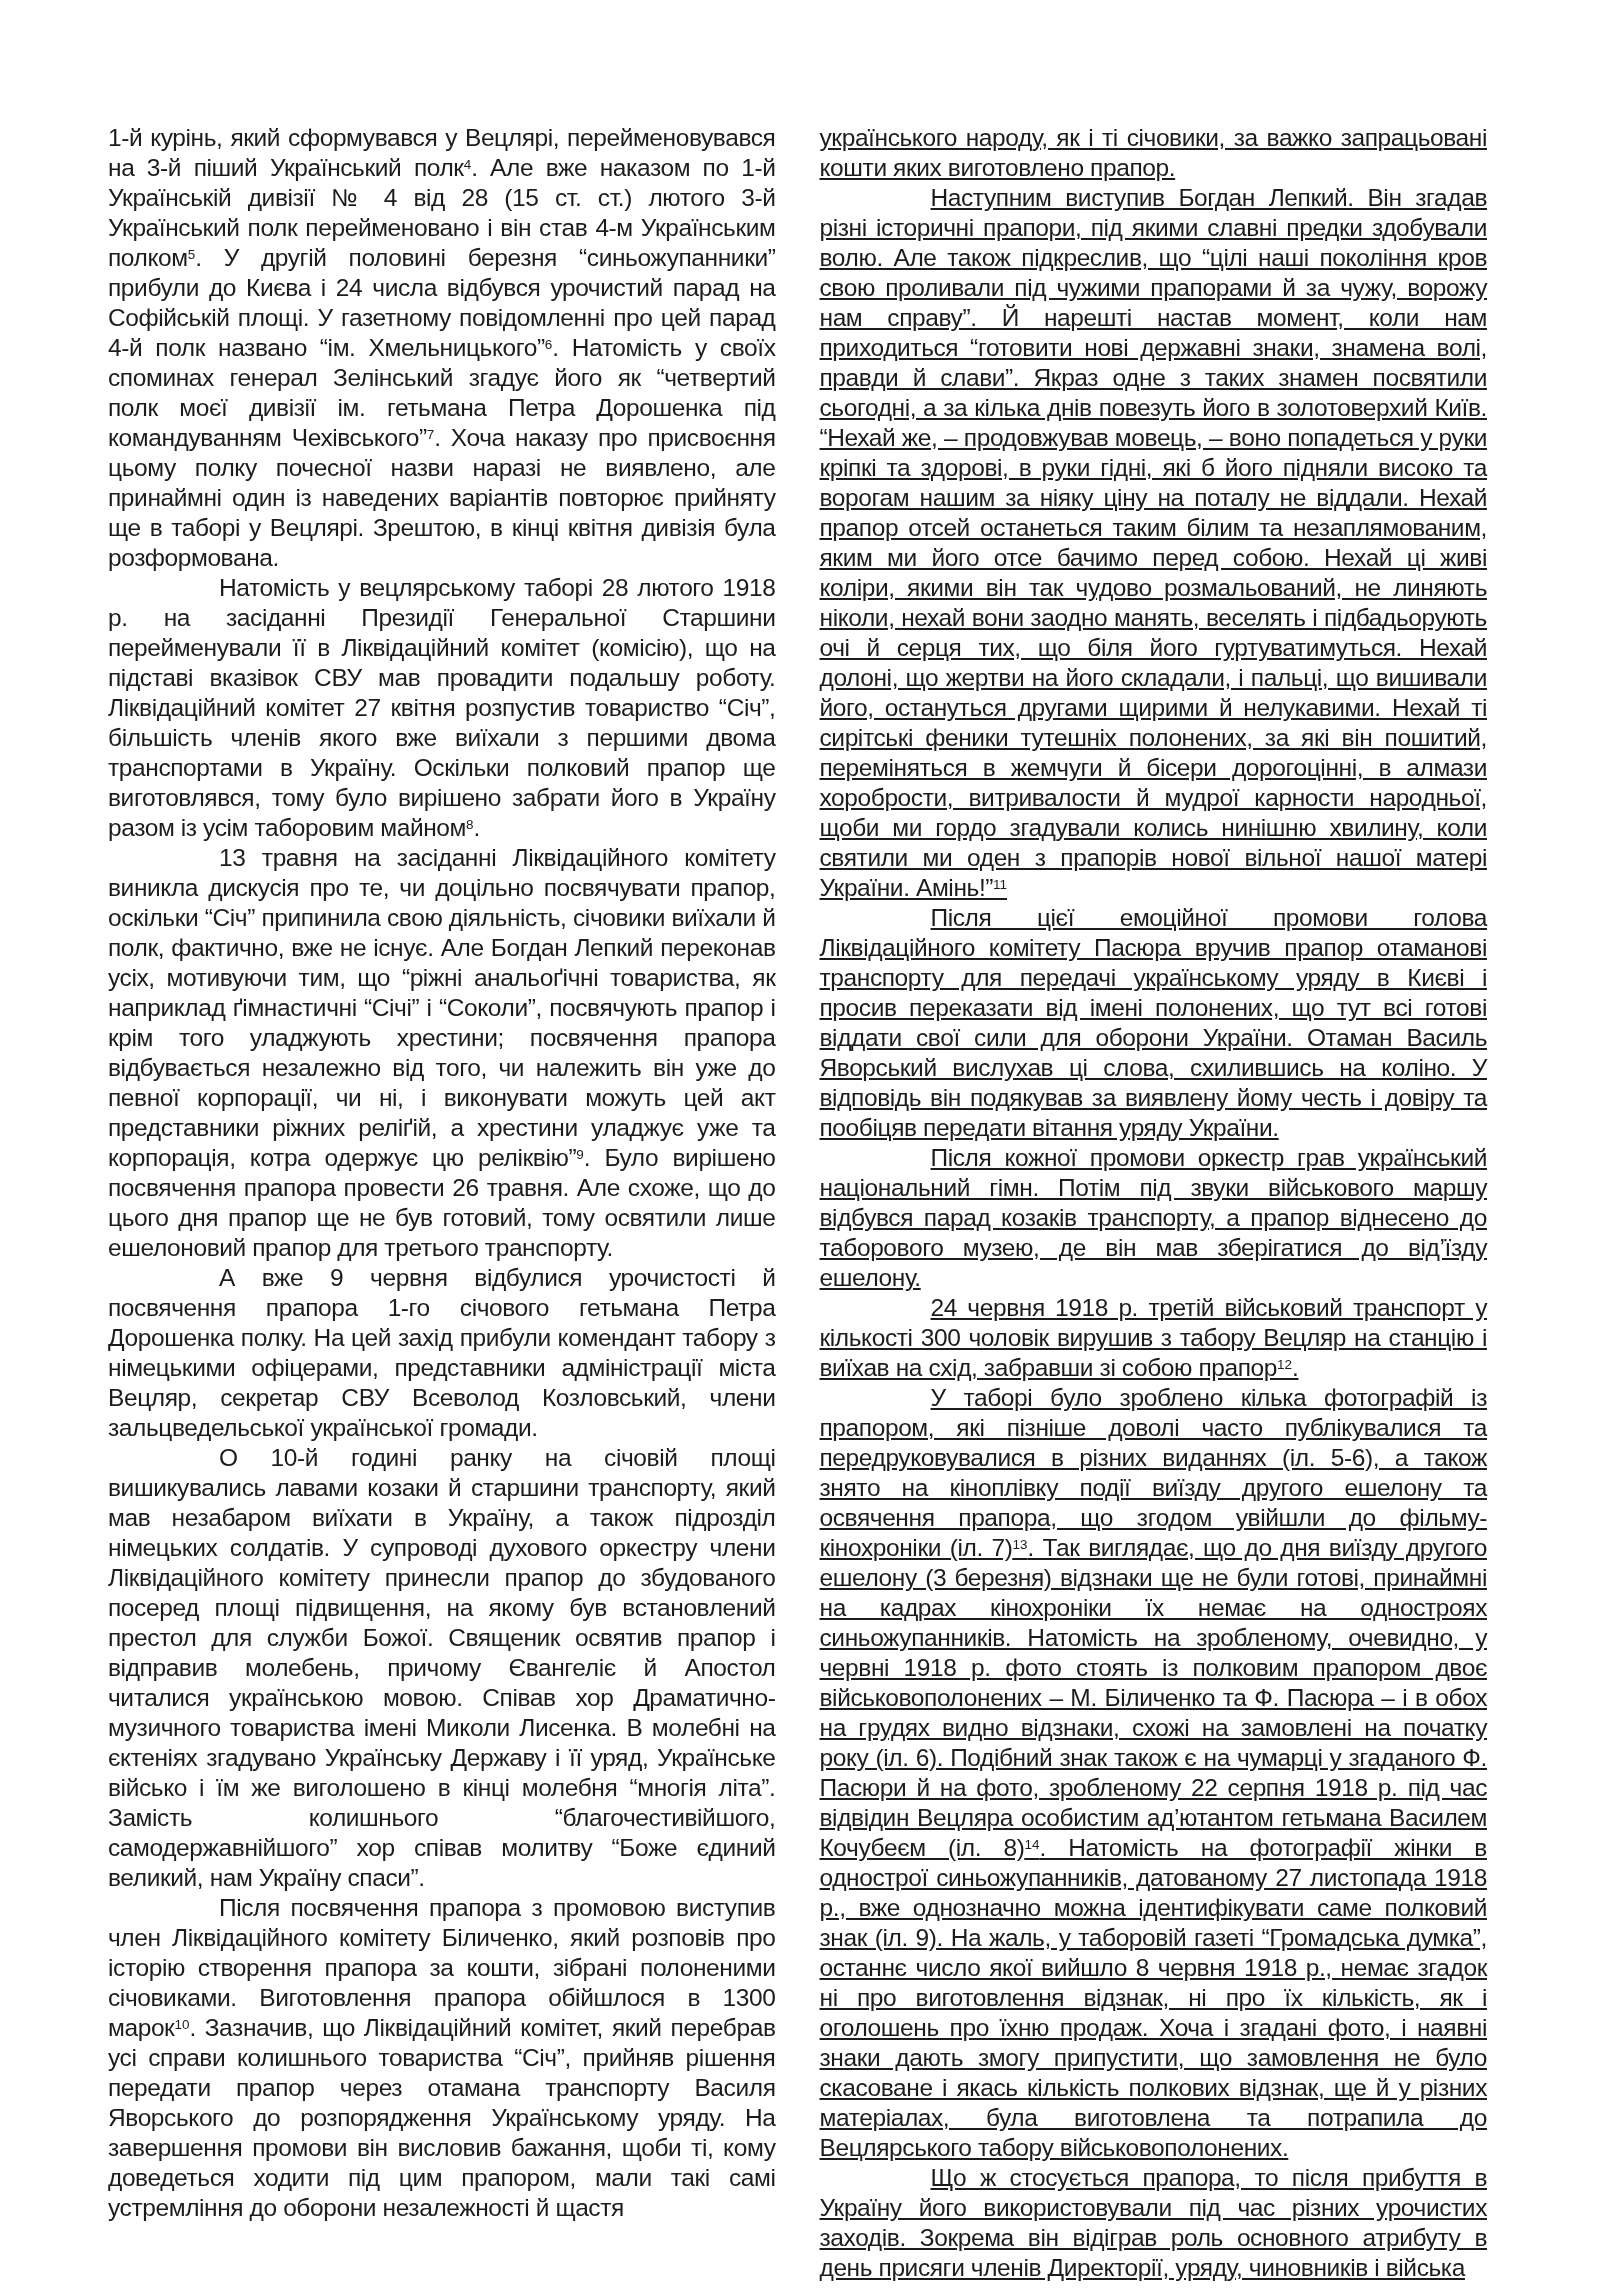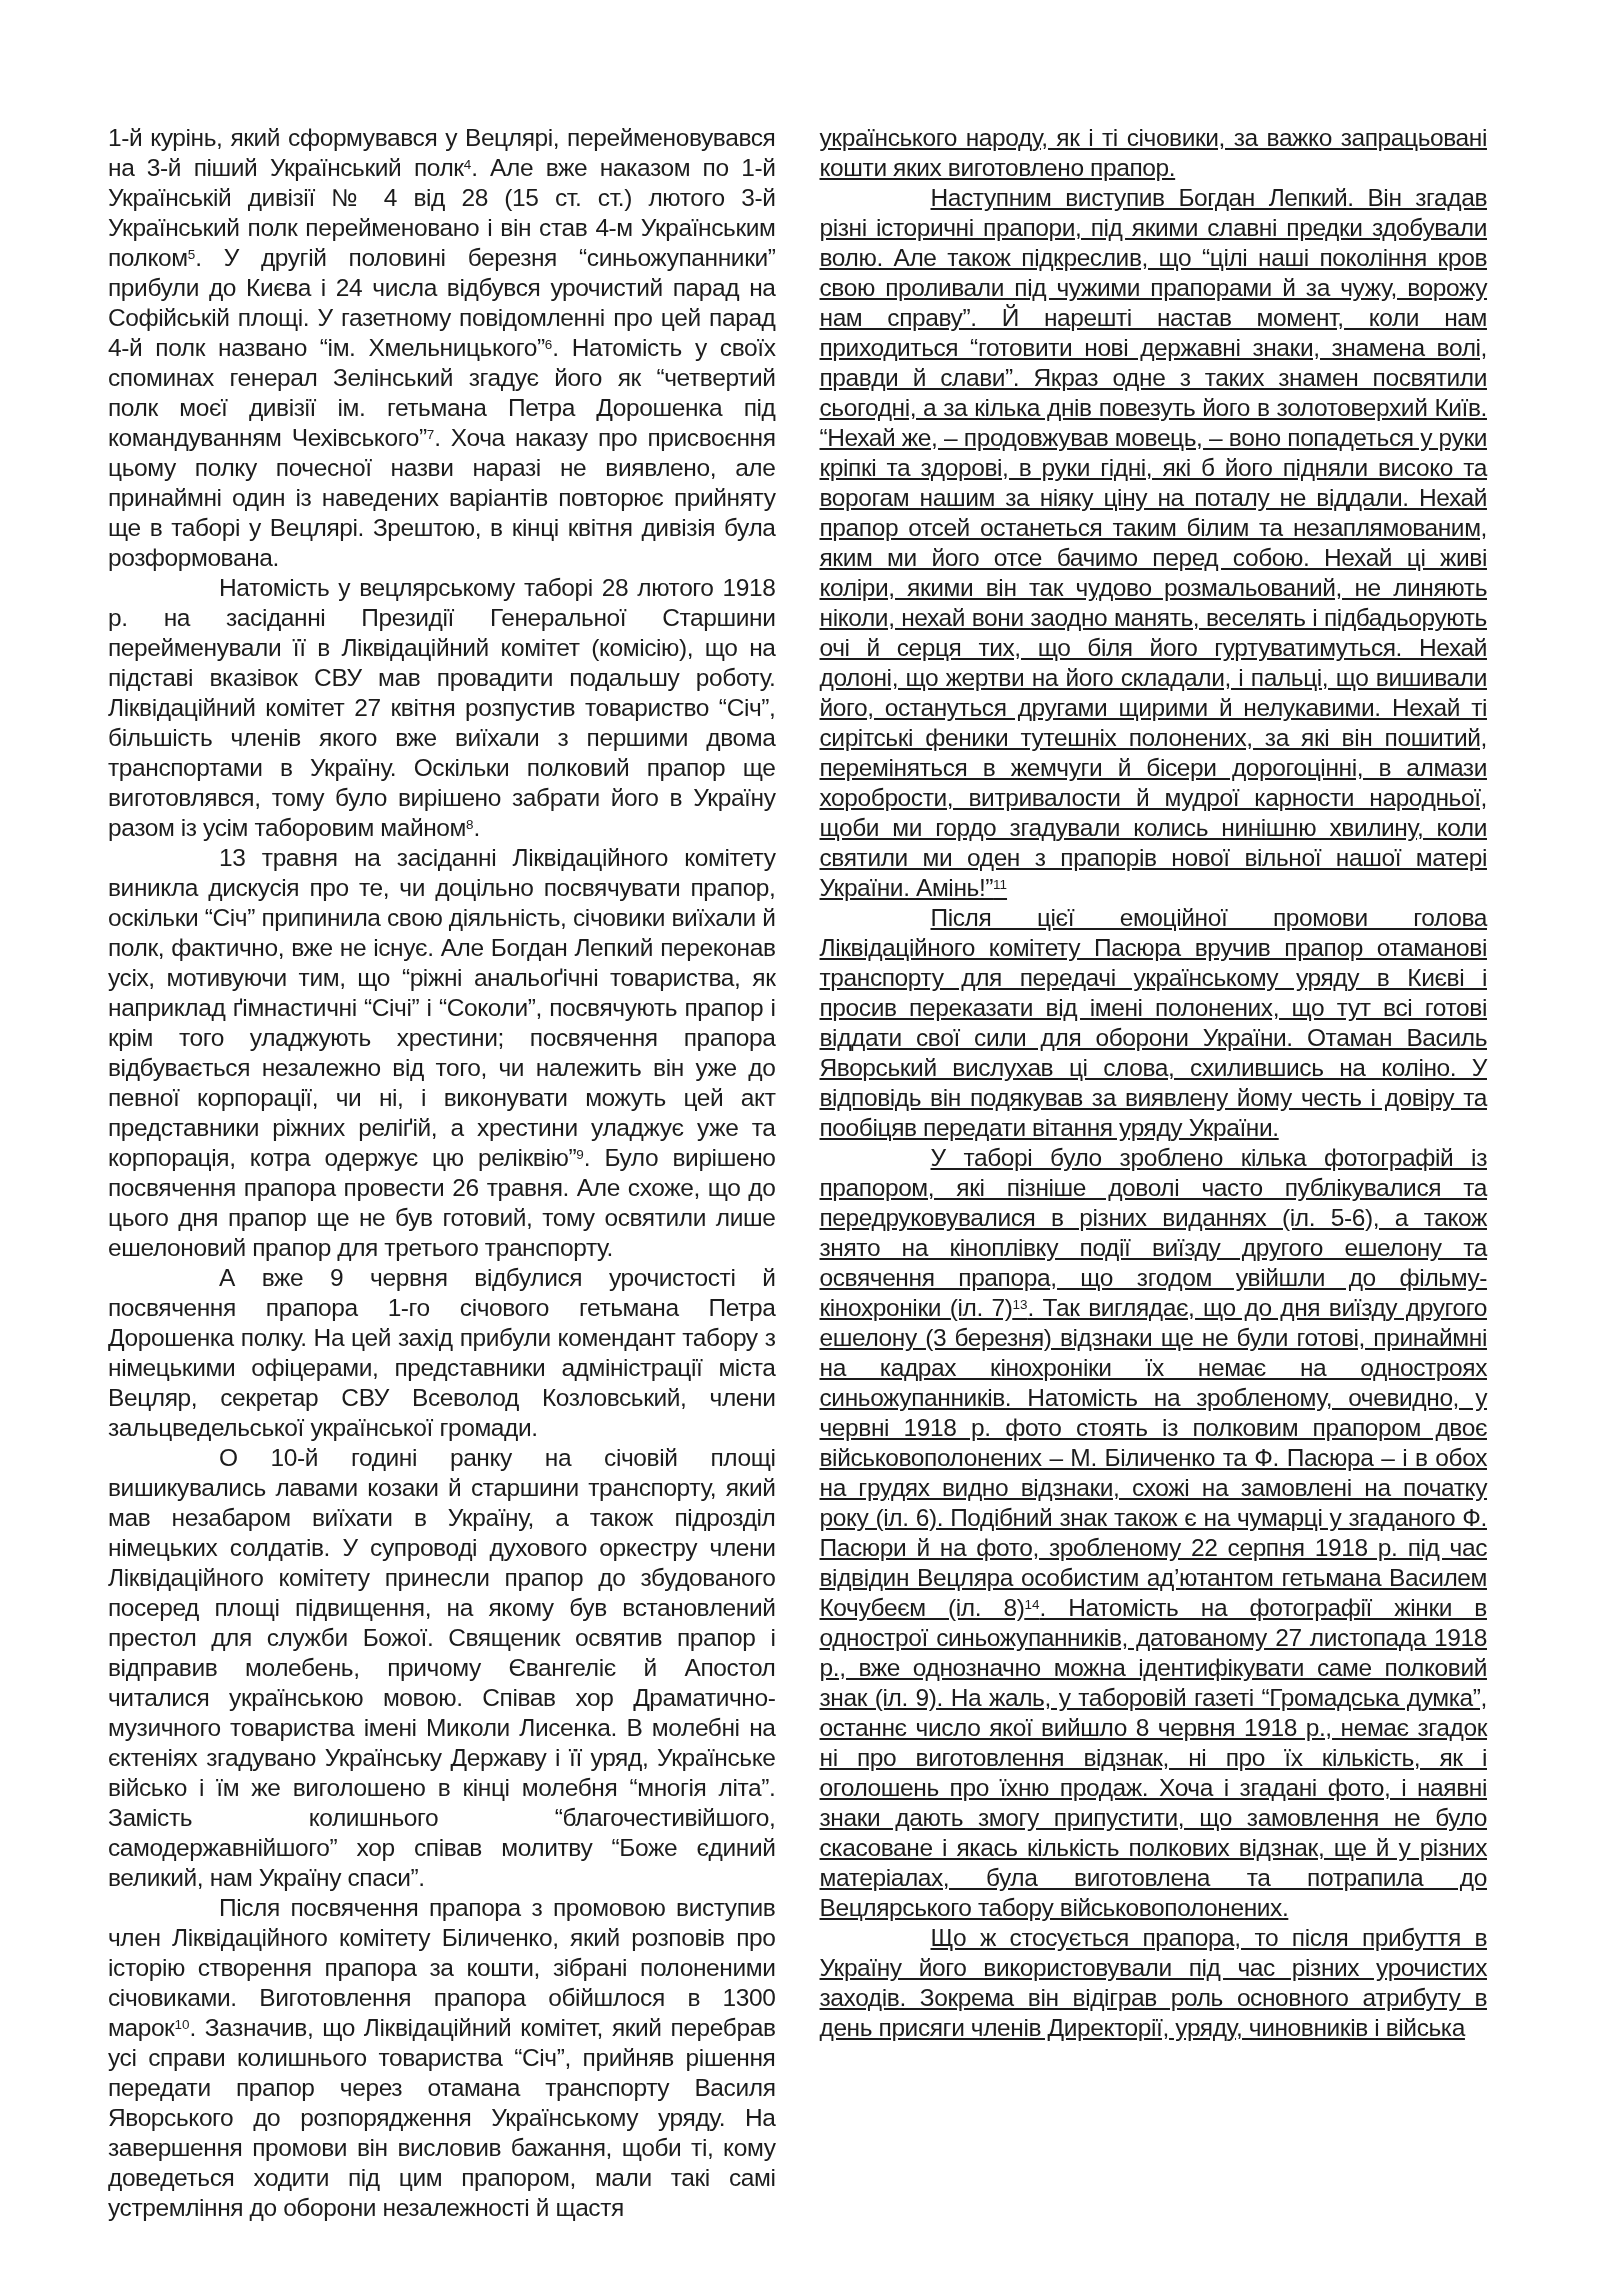--- a/index.html
+++ b/index.html
@@ -58,18 +58,20 @@
         <p class="indent">Натомість у вецлярському таборі 28 лютого 1918 р. на засіданні Президії Генеральної Старшини перейменували її в Ліквідаційний комітет (комісію), що на підставі вказівок СВУ мав провадити подальшу роботу. Ліквідаційний комітет 27 квітня розпустив товариство “Січ”, більшість членів якого вже виїхали з першими двома транспортами в Україну. Оскільки полковий прапор ще виготовлявся, тому було вирішено забрати його в Україну разом із усім таборовим майном<sup>8</sup>.</p>
         <p class="indent">13 травня на засіданні Ліквідаційного комітету виникла дискусія про те, чи доцільно посвячувати прапор, оскільки “Січ” припинила свою діяльність, січовики виїхали й полк, фактично, вже не існує. Але Богдан Лепкий переконав усіх, мотивуючи тим, що “ріжні анальоґічні товариства, як наприклад ґімнастичні “Січі” і “Соколи”, посвячують прапор і крім того уладжують хрестини; посвячення прапора відбувається незалежно від того, чи належить він уже до певної корпорації, чи ні, і виконувати можуть цей акт представники ріжних реліґій, а хрестини уладжує уже та корпорація, котра одержує цю реліквію”<sup>9</sup>. Було вирішено посвячення прапора провести 26 травня. Але схоже, що до цього дня прапор ще не був готовий, тому освятили лише ешелоновий прапор для третього транспорту.</p>
         <p class="indent">А вже 9 червня відбулися урочистості й посвячення прапора 1-го січового гетьмана Петра Дорошенка полку. На цей захід прибули комендант табору з німецькими офіцерами, представники адміністрації міста Вецляр, секретар СВУ Всеволод Козловський, члени зальцведельської української громади.</p>
         <p class="indent">О 10-й годині ранку на січовій площі вишикувались лавами козаки й старшини транспорту, який мав незабаром виїхати в Україну, а також підрозділ німецьких солдатів. У супроводі духового оркестру члени Ліквідаційного комітету принесли прапор до збудованого посеред площі підвищення, на якому був встановлений престол для служби Божої. Священик освятив прапор і відправив молебень, причому Євангеліє й Апостол читалися українською мовою. Співав хор Драматично-музичного товариства імені Миколи Лисенка. В молебні на єктеніях згадувано Українську Державу і її уряд, Українське військо і їм же виголошено в кінці молебня “многія літа”. Замість колишнього “благочестивійшого, самодержавнійшого” хор співав молитву “Боже єдиний великий, нам Україну спаси”.</p>
         <p class="indent">Після посвячення прапора з промовою виступив член Ліквідаційного комітету Біличенко, який розповів про історію створення прапора за кошти, зібрані полоненими січовиками. Виготовлення прапора обійшлося в 1300 марок<sup>10</sup>. Зазначив, що Ліквідаційний комітет, який перебрав усі справи колишнього товариства “Січ”, прийняв рішення передати прапор через отамана транспорту Василя Яворського до розпорядження Українському уряду. На завершення промови він висловив бажання, щоби ті, кому доведеться ходити під цим прапором, мали такі самі устремління до оборони незалежності й щастя</p>
       </div>
     <div class="column" id="col-right" style="color: rgb(28, 28, 28); text-decoration: underline;">
         <p>українського народу, як і ті січовики, за важко запрацьовані кошти яких виготовлено прапор.</p>
         <p class="indent">Наступним виступив Богдан Лепкий. Він згадав різні історичні прапори, під якими славні предки здобували волю. Але також підкреслив, що “цілі наші покоління кров свою проливали під чужими прапорами й за чужу, ворожу нам справу”. Й нарешті настав момент, коли нам приходиться “готовити нові державні знаки, знамена волі, правди й слави”. Якраз одне з таких знамен посвятили сьогодні, а за кілька днів повезуть його в золотоверхий Київ. “Нехай же, – продовжував мовець, – воно попадеться у руки кріпкі та здорові, в руки гідні, які б його підняли високо та ворогам нашим за ніяку ціну на поталу не віддали. Нехай прапор отсей останеться таким білим та незаплямованим, яким ми його отсе бачимо перед собою. Нехай ці живі коліри, якими він так чудово розмальований, не линяють ніколи, нехай вони заодно манять, веселять і підбадьорують очі й серця тих, що біля його гуртуватимуться. Нехай долоні, що жертви на його складали, і пальці, що вишивали його, остануться другами щирими й нелукавими. Нехай ті сирітські феники тутешніх полонених, за які він пошитий, переміняться в жемчуги й бісери дорогоцінні, в алмази хоробрости, витривалости й мудрої карности народньої, щоби ми гордо згадували колись нинішню хвилину, коли святили ми оден з прапорів нової вільної нашої матері України. Амінь!”<sup>11</sup></p>
         <p class="indent">Після цієї емоційної промови голова Ліквідаційного комітету Пасюра вручив прапор отаманові транспорту для передачі українському уряду в Києві і просив переказати від імені полонених, що тут всі готові віддати свої сили для оборони України. Отаман Василь Яворський вислухав ці слова, схилившись на коліно. У відповідь він подякував за виявлену йому честь і довіру та пообіцяв передати вітання уряду України.</p>
+        <p class="indent">Після кожної промови оркестр грав український національний гімн. Потім під звуки військового маршу відбувся парад козаків транспорту, а прапор віднесено до таборового музею, де він мав зберігатися до від’їзду ешелону.</p>
+        <p class="indent">24 червня 1918 р. третій військовий транспорт у кількості 300 чоловік вирушив з табору Вецляр на станцію і виїхав на схід, забравши зі собою прапор<sup>12</sup>.</p>
         <p class="indent">У таборі було зроблено кілька фотографій із прапором, які пізніше доволі часто публікувалися та передруковувалися в різних виданнях (іл. 5-6), а також знято на кіноплівку події виїзду другого ешелону та освячення прапора, що згодом увійшли до фільму-кінохроніки (іл. 7)<sup>13</sup>. Так виглядає, що до дня виїзду другого ешелону (3 березня) відзнаки ще не були готові, принаймні на кадрах кінохроніки їх немає на одностроях синьожупанників. Натомість на зробленому, очевидно, у червні 1918 р. фото стоять із полковим прапором двоє військовополонених – М. Біличенко та Ф. Пасюра – і в обох на грудях видно відзнаки, схожі на замовлені на початку року (іл. 6). Подібний знак також є на чумарці у згаданого Ф. Пасюри й на фото, зробленому 22 серпня 1918 р. під час відвідин Вецляра особистим ад’ютантом гетьмана Василем Кочубеєм (іл. 8)<sup>14</sup>. Натомість на фотографії жінки в однострої синьожупанників, датованому 27 листопада 1918 р., вже однозначно можна ідентифікувати саме полковий знак (іл. 9). На жаль, у таборовій газеті “Громадська думка”, останнє число якої вийшло 8 червня 1918 р., немає згадок ні про виготовлення відзнак, ні про їх кількість, як і оголошень про їхню продаж. Хоча і згадані фото, і наявні знаки дають змогу припустити, що замовлення не було скасоване і якась кількість полкових відзнак, ще й у різних матеріалах, була виготовлена та потрапила до Вецлярського табору військовополонених.</p>
         <p class="indent">Що ж стосується прапора, то після прибуття в Україну його використовували під час різних урочистих заходів. Зокрема він відіграв роль основного атрибуту в день присяги членів Директорії, уряду, чиновників і війська</p>
       </div>
   </div>
 </div>
 
 
 </body></html>

